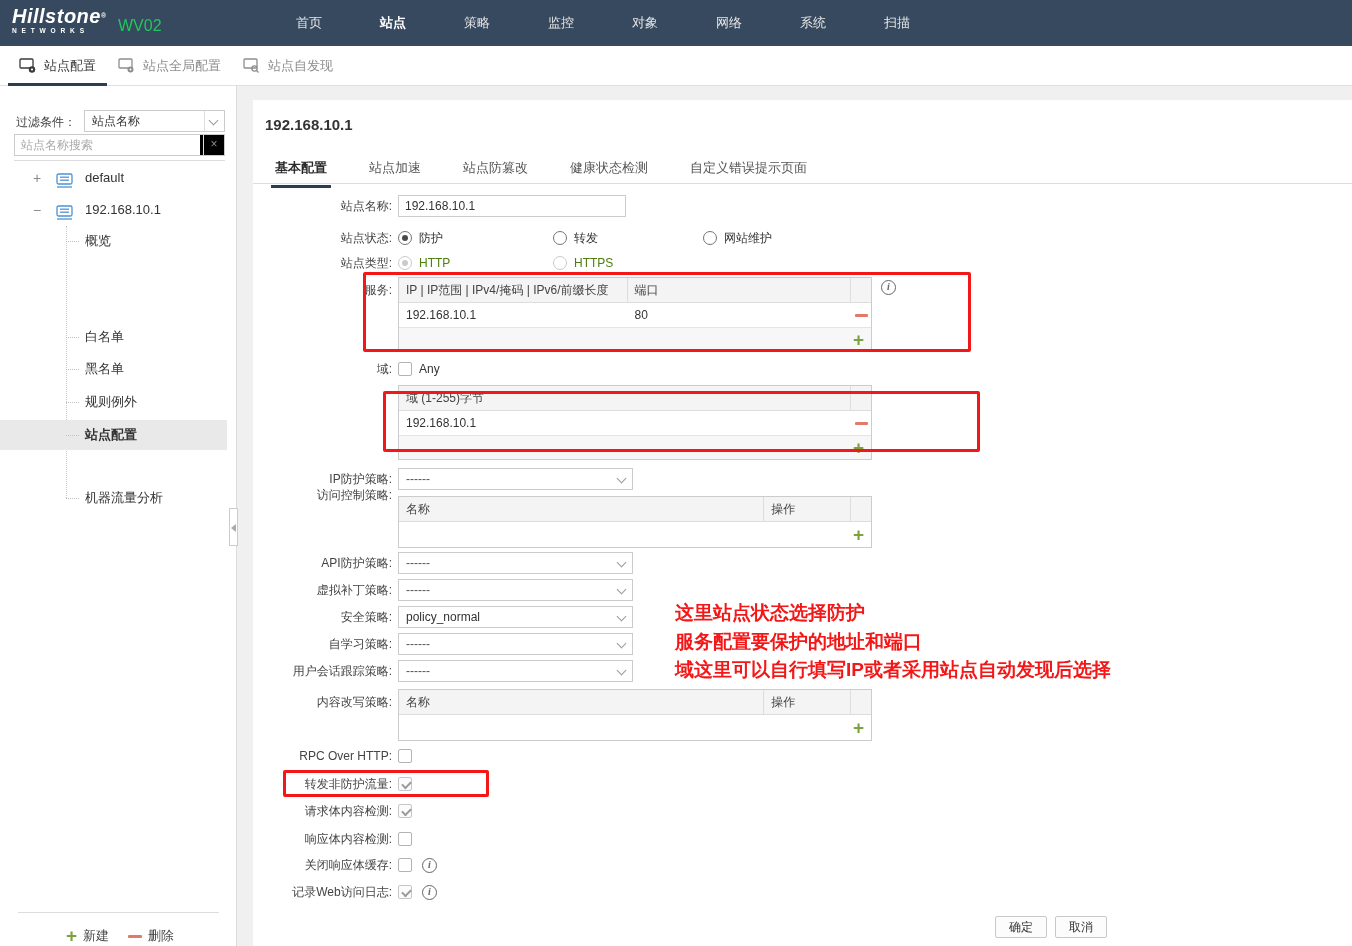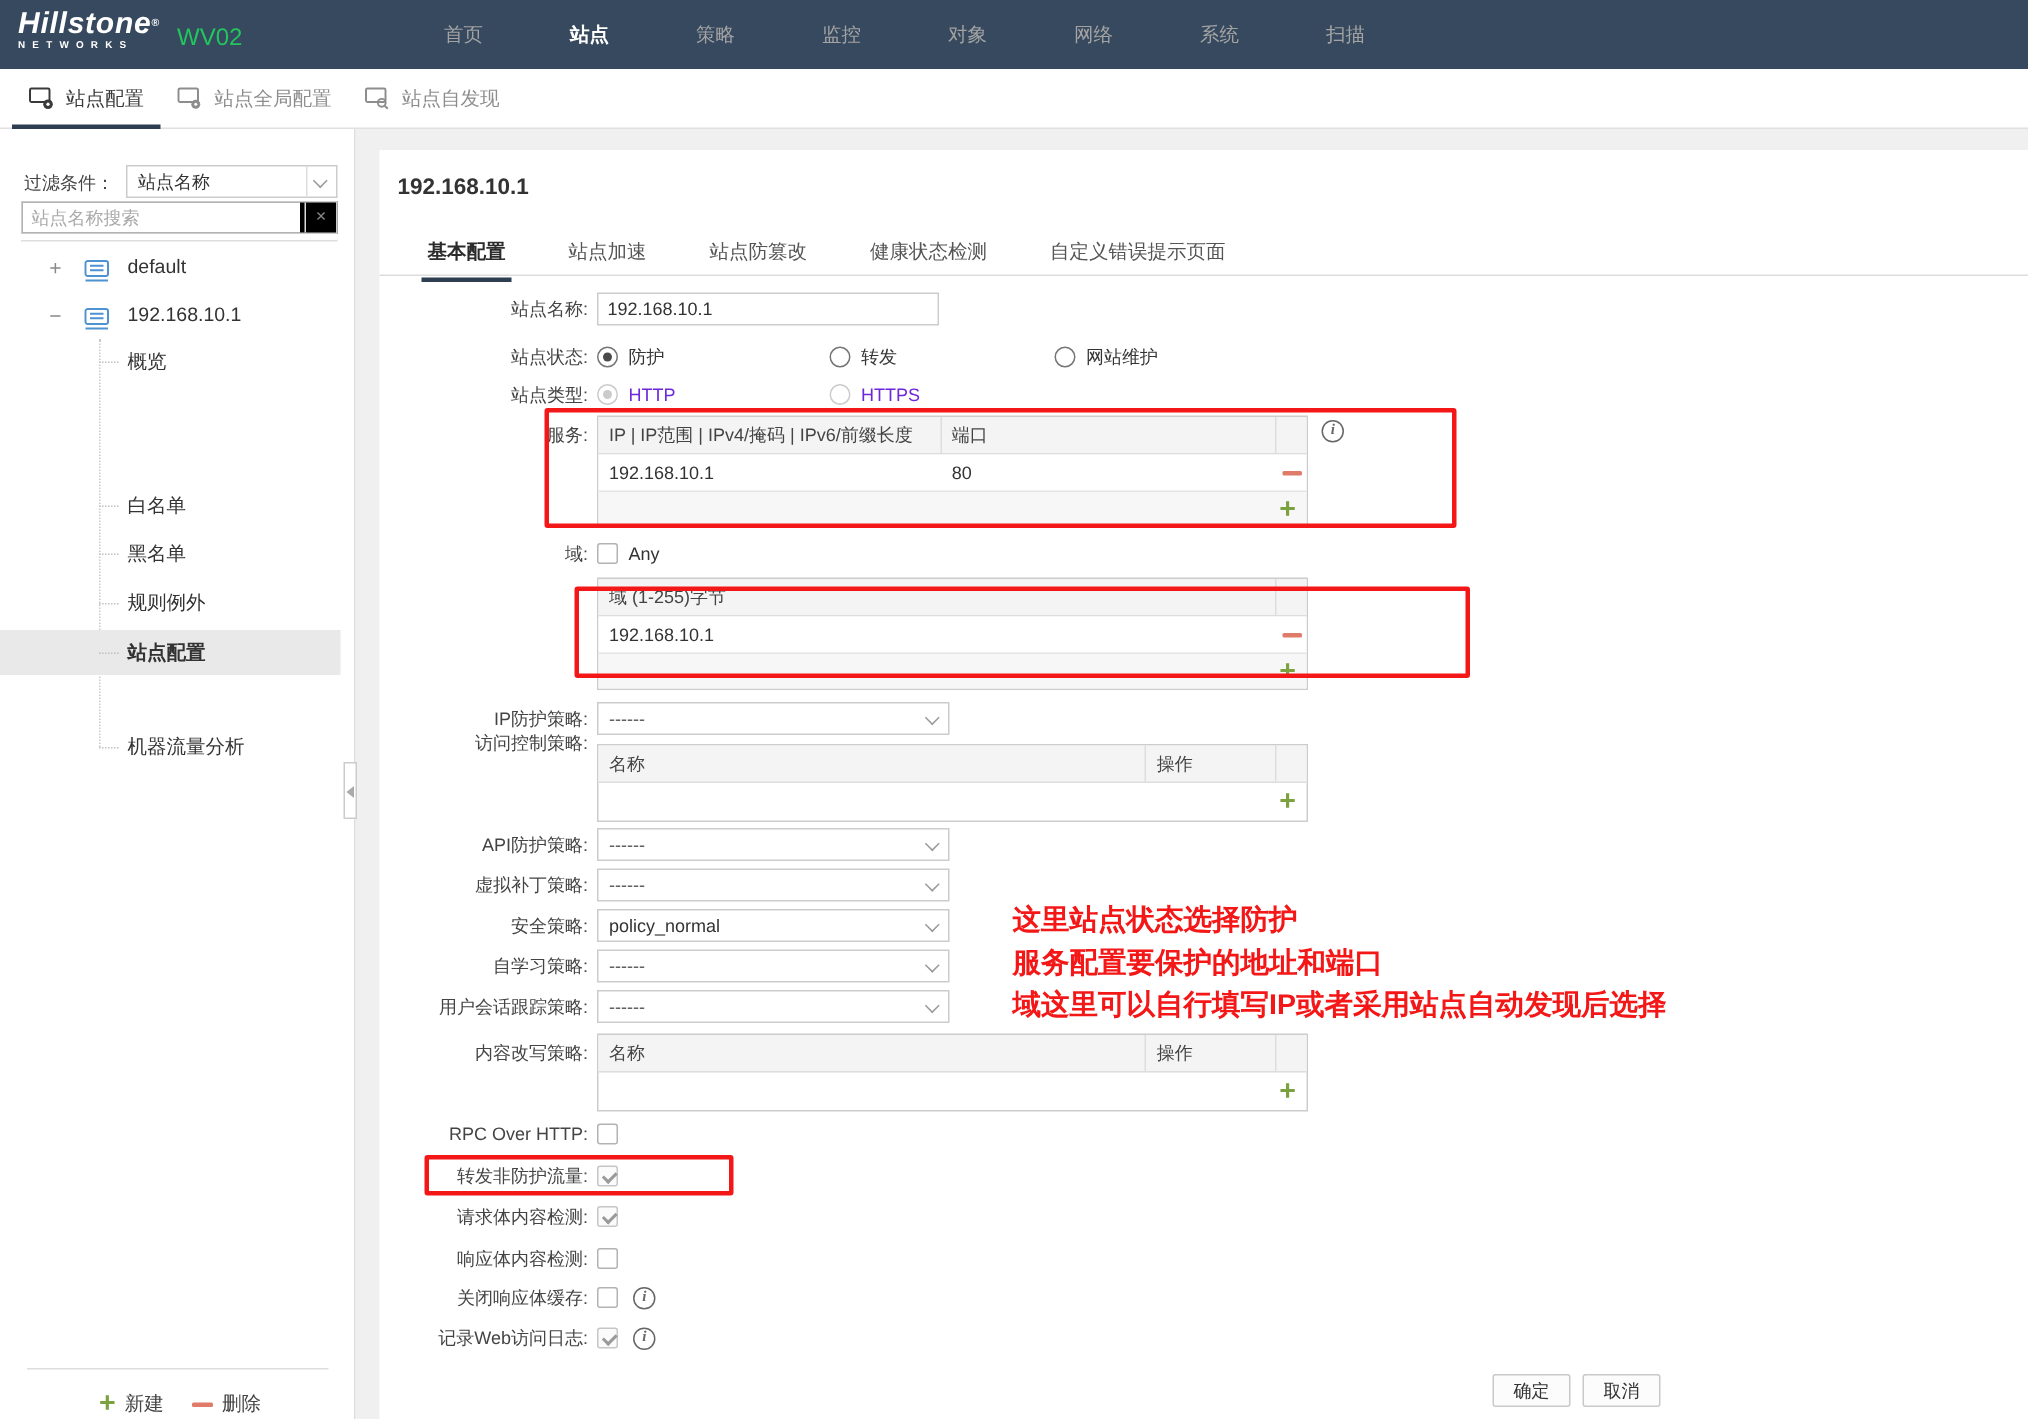--- a/index.html
+++ b/index.html
@@ -8,21 +8,21 @@
   font-family:"Liberation Sans","DejaVu Sans",sans-serif;font-size:12px;color:#333}
 
 
 #nav{position:absolute;left:0;top:0;width:100%;height:46px;background:#36495e}
 .logo{position:absolute;left:12px;top:6px;color:#fff;cursor:pointer}
 .logo .word{font-style:italic;font-weight:bold;font-size:20px;letter-spacing:.5px;line-height:20px}
 .logo .reg{font-size:7px;vertical-align:top;font-style:normal}
 .logo .sub{display:block;font-size:6.6px;letter-spacing:4.8px;margin-top:1px;font-weight:bold}
 .device{position:absolute;left:118px;top:17px;color:#22c55e;font-size:16px}
 #menu{position:absolute;left:296px;top:0;height:46px;display:flex;gap:58px;align-items:center}
-#menu .mi{color:#a3a3a3;font-size:13px;cursor:pointer;white-space:nowrap}
+#menu .mi{color:#e5e5e5;font-size:13px;cursor:pointer;white-space:nowrap}
 #menu .mi.active{color:#fff;font-weight:bold}
 
 
 #toolbar{position:absolute;left:0;top:46px;width:100%;height:40px;background:#fff;
   border-bottom:1px solid #e0e0e0;display:flex;align-items:stretch;padding-left:8px}
 .titem{display:flex;align-items:center;gap:7px;padding:0 11px;position:relative;
   color:#8d8d8d;font-size:13px;cursor:pointer}
 .titem.active{color:#3a3a3a}
 .titem.active::after{content:"";position:absolute;left:0;right:0;bottom:-1px;height:3px;background:#2c3e50}
 .titem svg{display:block}
@@ -55,37 +55,37 @@
   border-top:4px solid transparent;border-bottom:4px solid transparent;border-right:5px solid #aaa}
 .bdiv{position:absolute;left:18px;top:826px;width:201px;border-top:1px solid #ddd}
 .sact{position:absolute;top:840px;height:20px;line-height:20px;cursor:pointer;display:flex;align-items:center;gap:6px;font-size:13px;color:#444}
 .plus{color:#7ba23f;font-size:19px;font-weight:bold;line-height:14px}
 .dash{display:inline-block;width:14px;height:3px;background:#e07b6a;border-radius:1px}
 
 
 #main{position:absolute;left:253px;top:100px;width:1099px;height:846px;background:#fff}
 .title{position:absolute;left:12px;top:16px;font-size:15px;font-weight:bold;color:#333}
 .tabs{position:absolute;left:0;right:0;top:57px;height:27px;border-bottom:1px solid #ddd;
-  display:flex;gap:42px;padding-left:32px}
+  display:flex;gap:42px;padding-left:22px}
 .tab{position:relative;font-size:13px;color:#555;line-height:22px;cursor:pointer;white-space:nowrap}
 .tab.active{color:#2b2b2b;font-weight:bold}
 .tab.active::after{content:"";position:absolute;left:-4px;right:-4px;bottom:-5px;height:3px;background:#2c3e50}
 .lbl{position:absolute;left:0;width:139px;text-align:right;color:#444;line-height:22px;white-space:nowrap}
 .inp{position:absolute;left:145px;width:228px;height:22px;border:1px solid #ccc;padding:0 6px;
   font-size:12px;color:#333;font-family:inherit;outline:none;background:#fff}
 .sel{position:absolute;left:145px;width:235px;height:22px;border:1px solid #ccc;background:#fff;
   line-height:20px;padding-left:7px;cursor:pointer;color:#555}
 .radio{display:inline-block;width:14px;height:14px;border:1px solid #757575;border-radius:50%;
   position:relative;vertical-align:-3px;background:#fff}
 .radio.sel2::after{content:"";position:absolute;left:3px;top:3px;width:6px;height:6px;border-radius:50%;background:#4a4a4a}
 .radio.dis{border-color:#cbcbcb}
 .radio.dis.sel2::after{background:#cbcbcb}
 .ropt{position:absolute;display:flex;gap:7px;align-items:center;height:22px;cursor:pointer}
 .ropt .rt{line-height:14px}
-.ropt.disabled .rt{color:#6d28d9}
+.ropt.disabled .rt{color:#4d7c0f}
 .cb{display:inline-block;width:14px;height:14px;border:1px solid #b3b3b3;border-radius:2px;
   position:relative;background:#fff;vertical-align:-3px;cursor:pointer}
 .cb.checked{border-color:#c6c6c6;background:#fbfbfb}
 .cb.checked::after{content:"";position:absolute;left:2.5px;top:3px;width:7px;height:4px;
   border-left:2px solid #9a9a9a;border-bottom:2px solid #9a9a9a;transform:rotate(-45deg)}
 .tbl{position:absolute;left:145px;width:474px;border:1px solid #ccc;background:#fff}
 .thead{height:25px;background:#f4f4f4;border-bottom:1px solid #ddd;display:flex;color:#444}
 .thead .tc,.trdata .tc{padding:0 7px;line-height:24px;white-space:nowrap;overflow:hidden}
 .cdiv{border-right:1px solid #ddd}
 .trdata{height:25px;display:flex;border-bottom:1px solid #e4e4e4;background:#fff}

